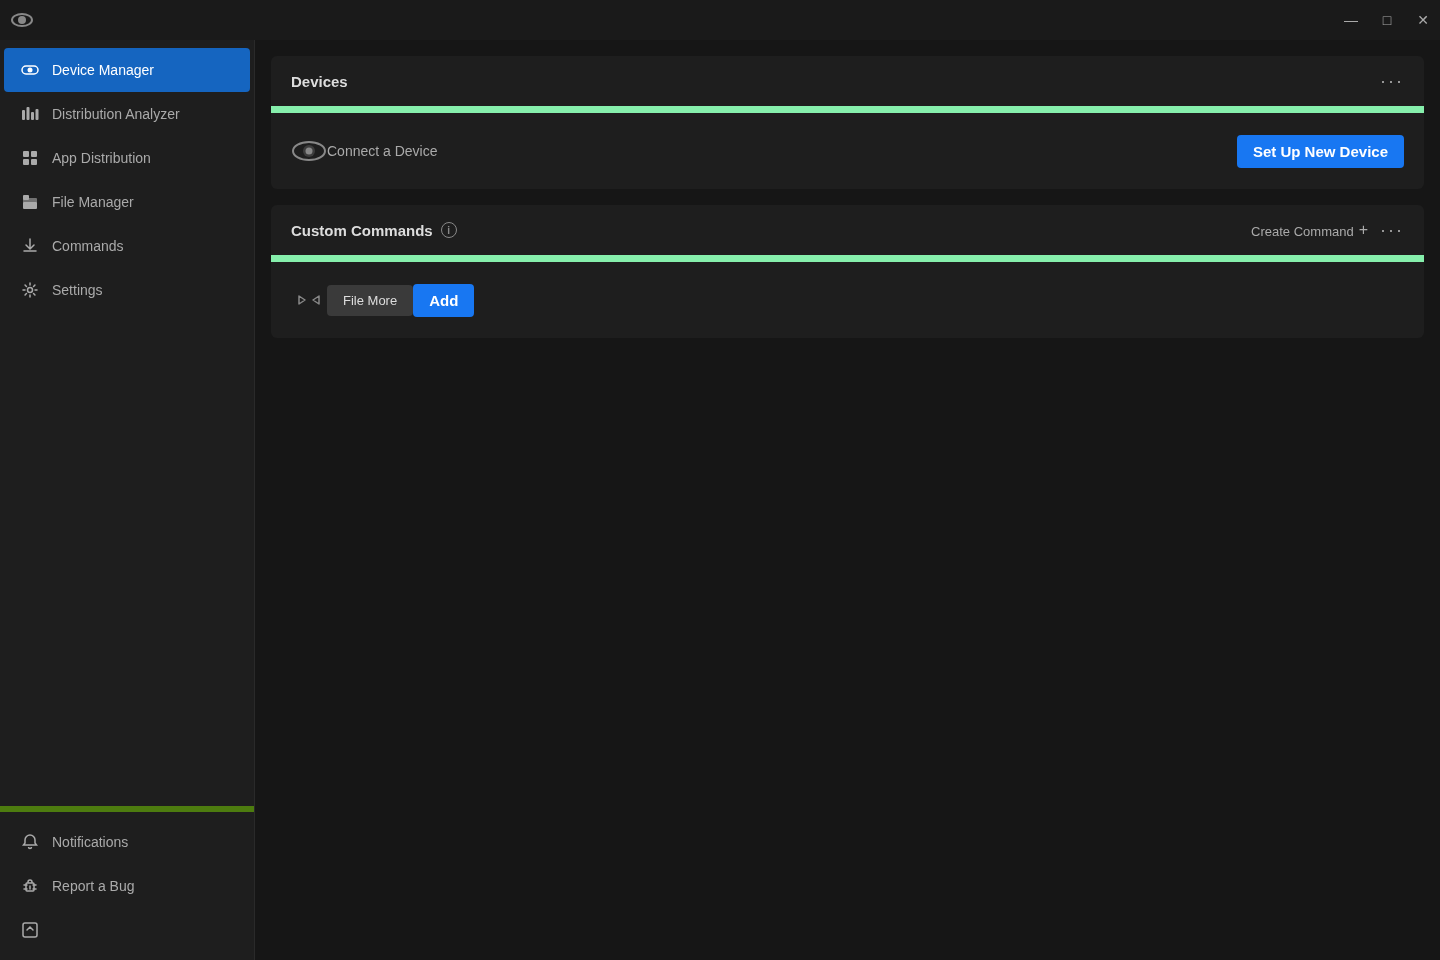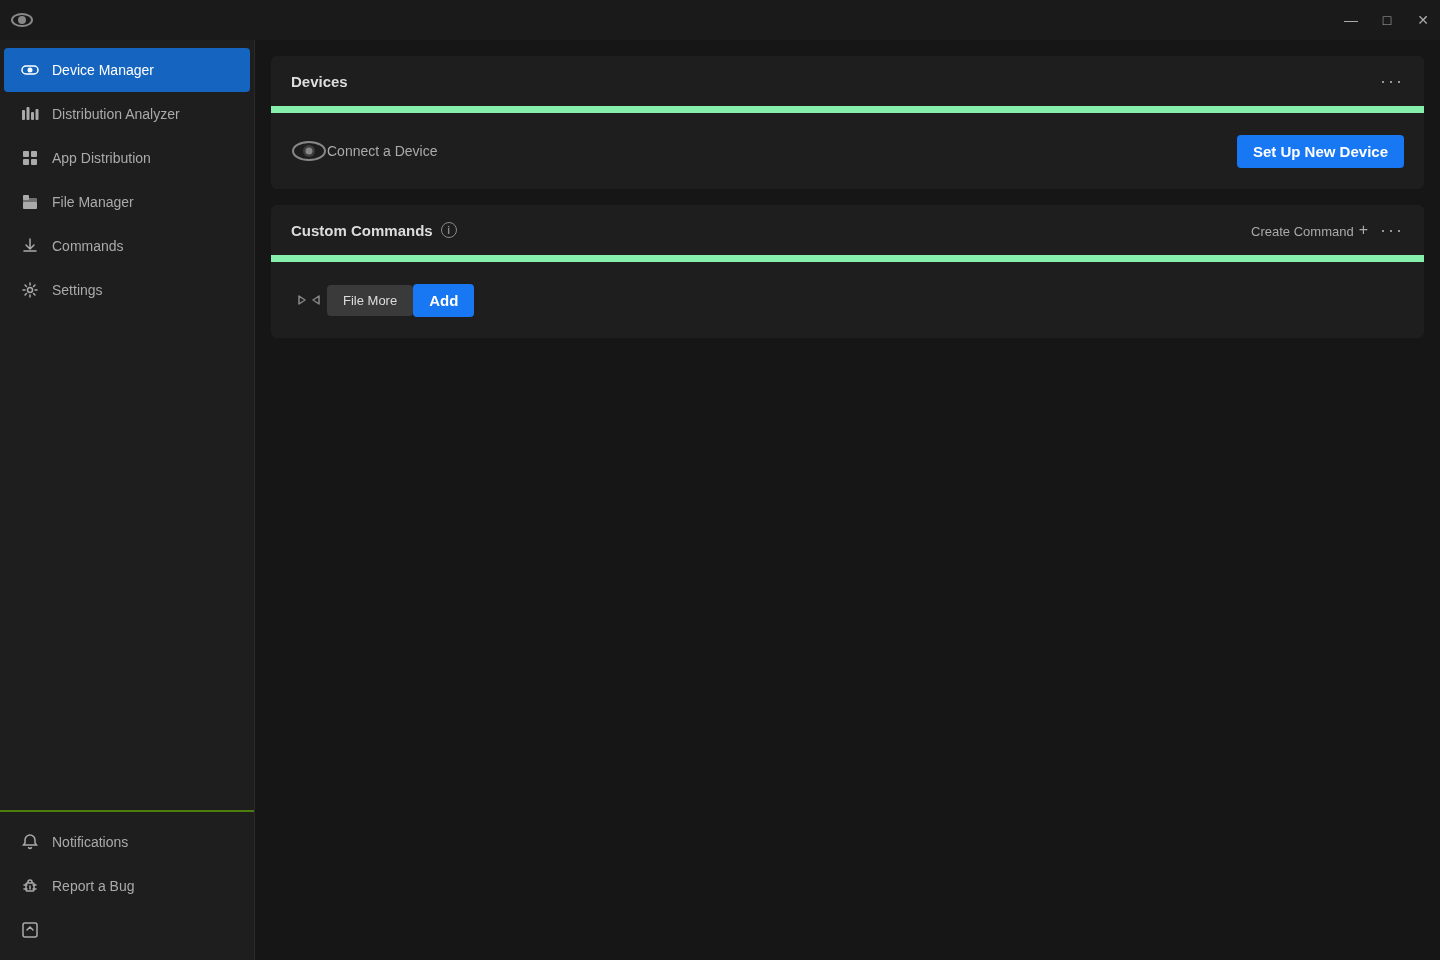--- a/index.html
+++ b/index.html
@@ -98,21 +98,21 @@
       width: 20px;
       height: 20px;
       display: flex;
       align-items: center;
       justify-content: center;
       flex-shrink: 0;
     }
 
     .sidebar-bottom {
       padding: 8px 0 8px 0;
-      border-top: 2px solid #4d7c0f;
+      border-top: 6px solid #4d7c0f;
     }
 
     
     .main-content {
       flex: 1;
       background: #161616;
       overflow-y: auto;
       padding: 0;
     }
 

